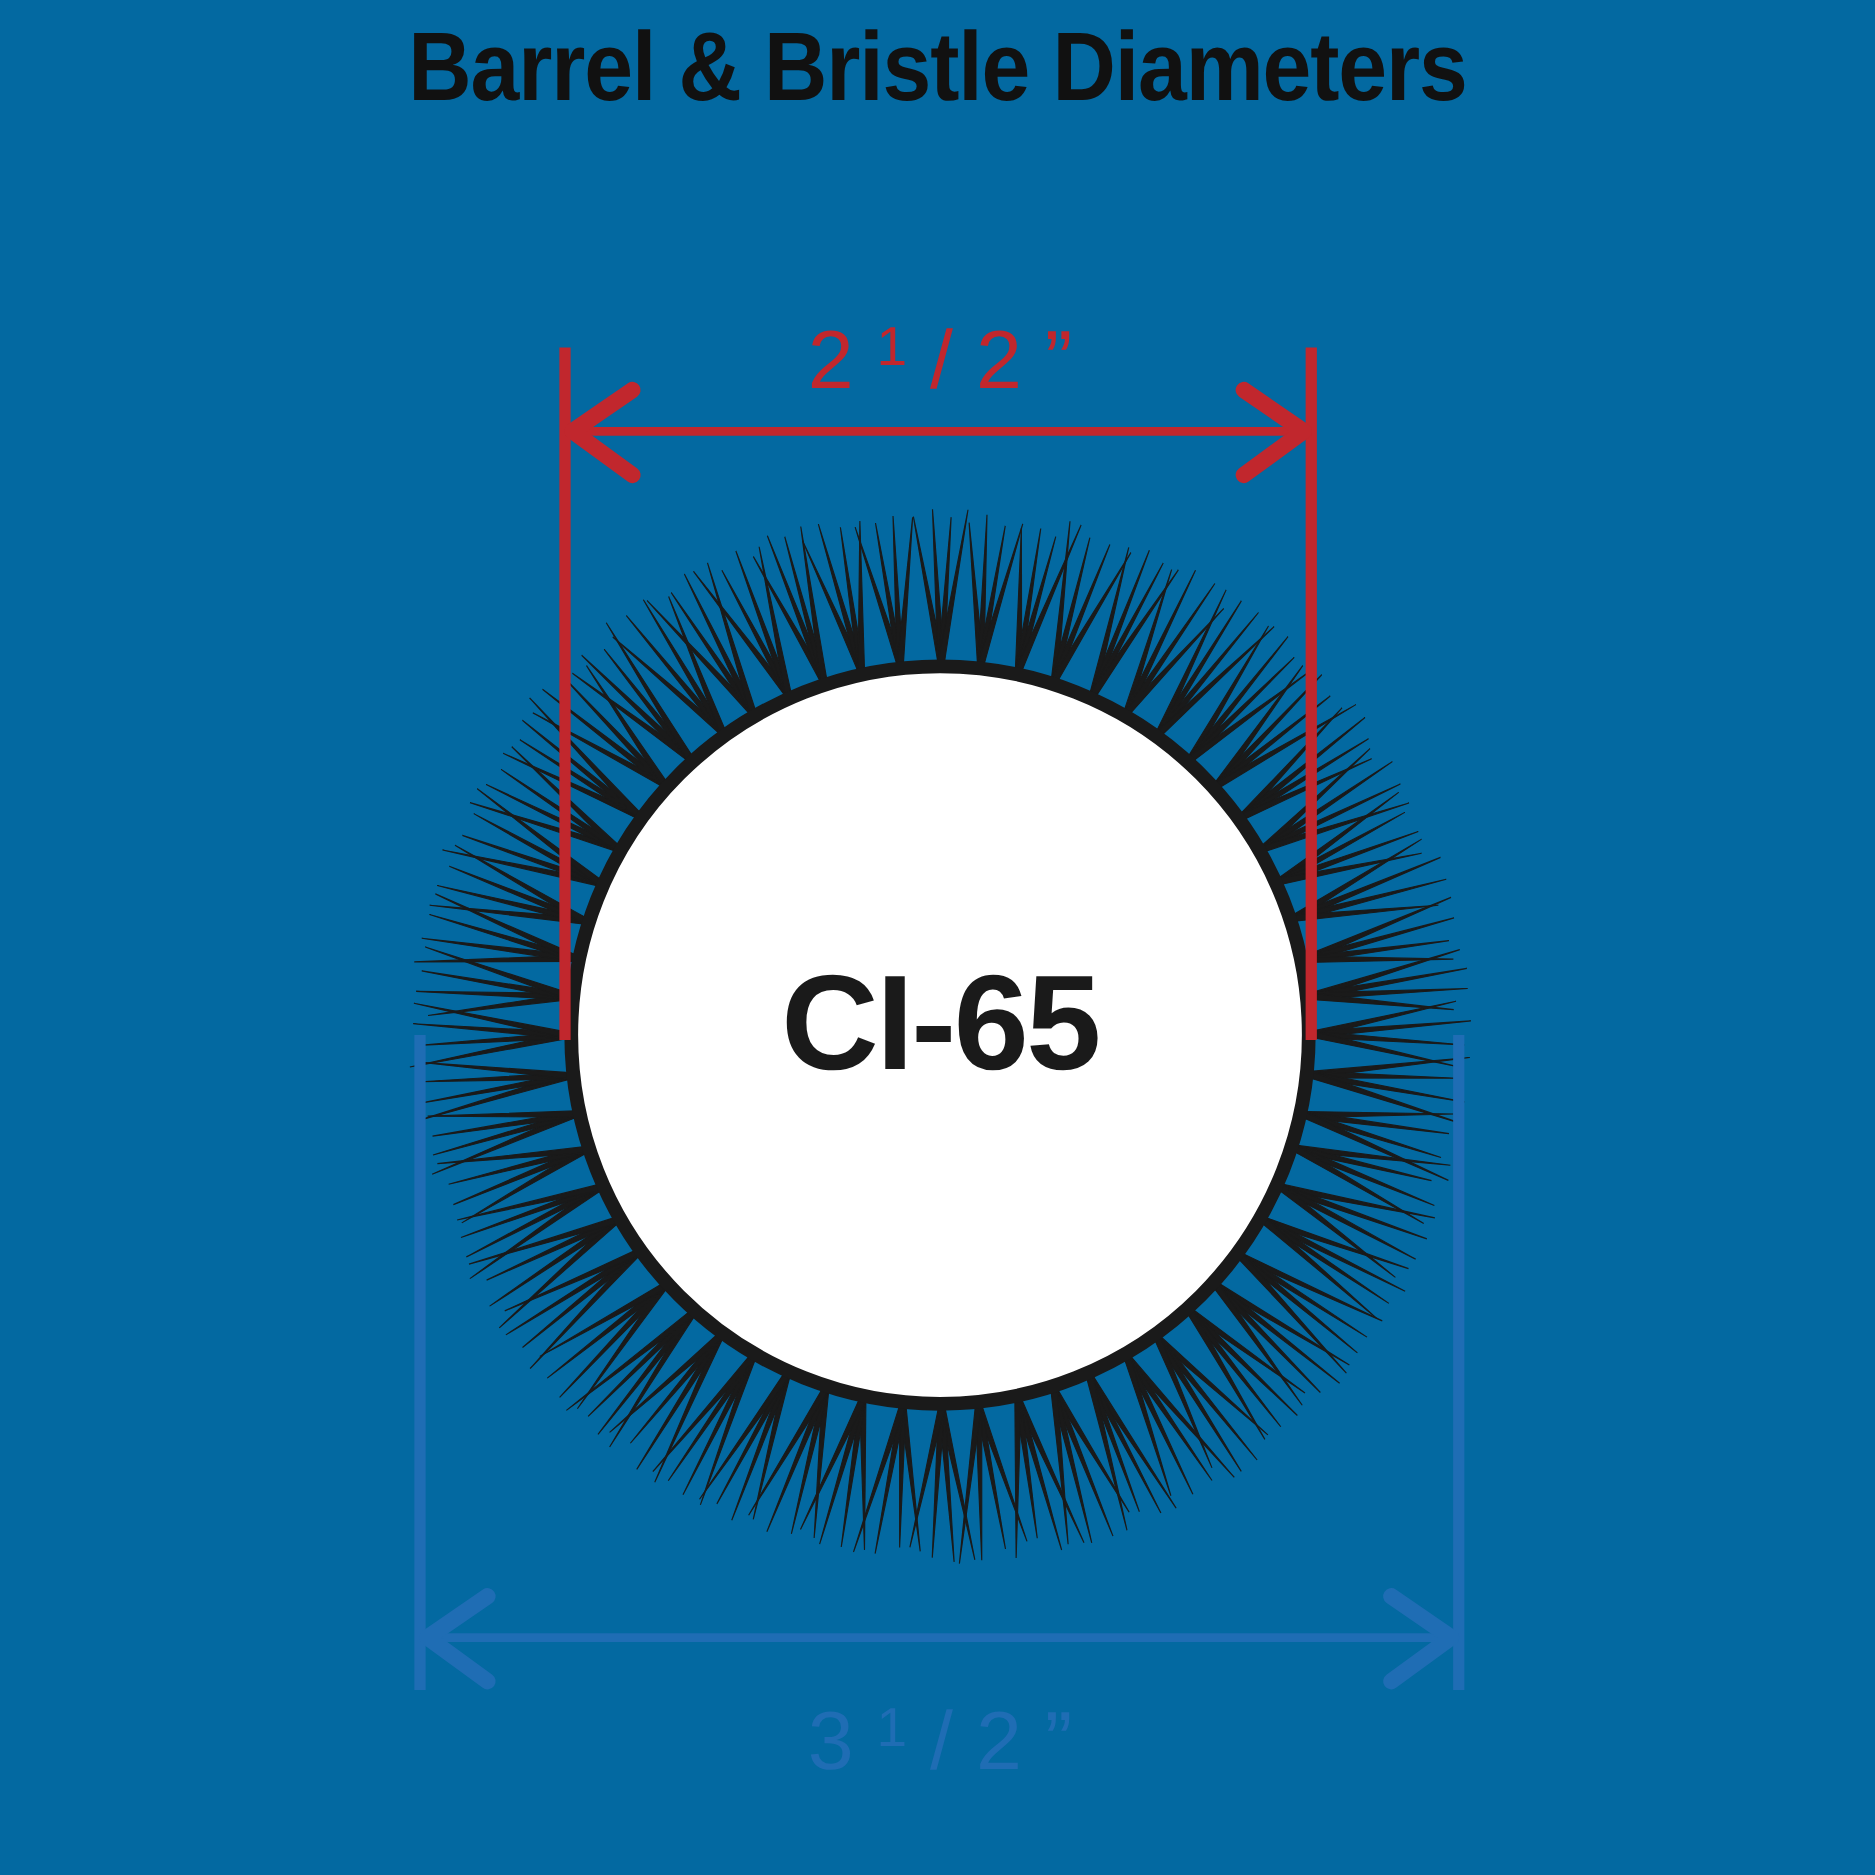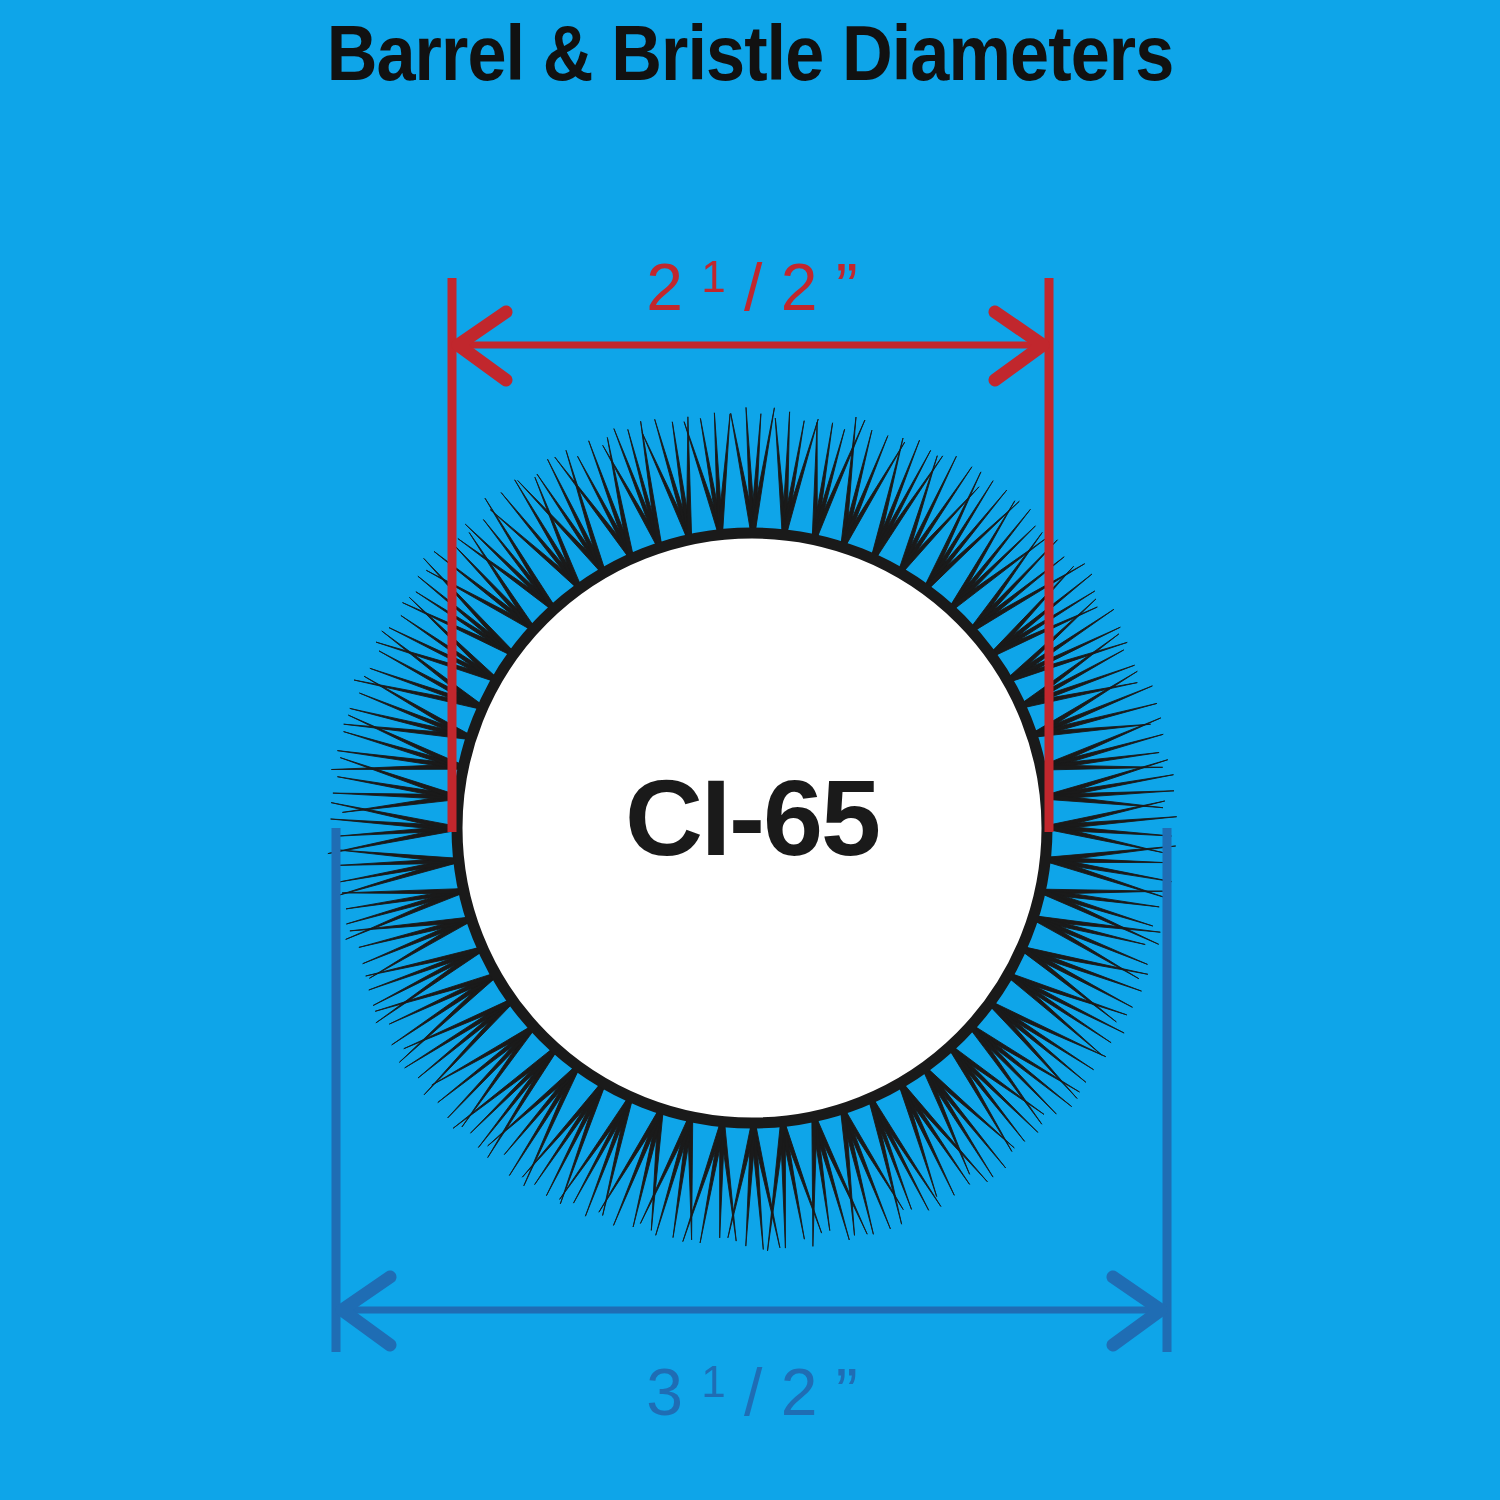--- a/index.html
+++ b/index.html
@@ -11,21 +11,21 @@
   body {
     width: 1500px;
     height: 1500px;
     font-family: "Liberation Sans", sans-serif;
     overflow: hidden;
   }
   #page {
     position: relative;
     width: 1500px;
     height: 1500px;
-    background: #0ea5e9;
+    background: #0369a1;
   }
   #diagram-title {
     position: absolute;
     left: 0;
     top: 8px;
     width: 1500px;
     text-align: center;
     font-family: "Liberation Sans", sans-serif;
     font-weight: bold;
     font-size: 78px;

